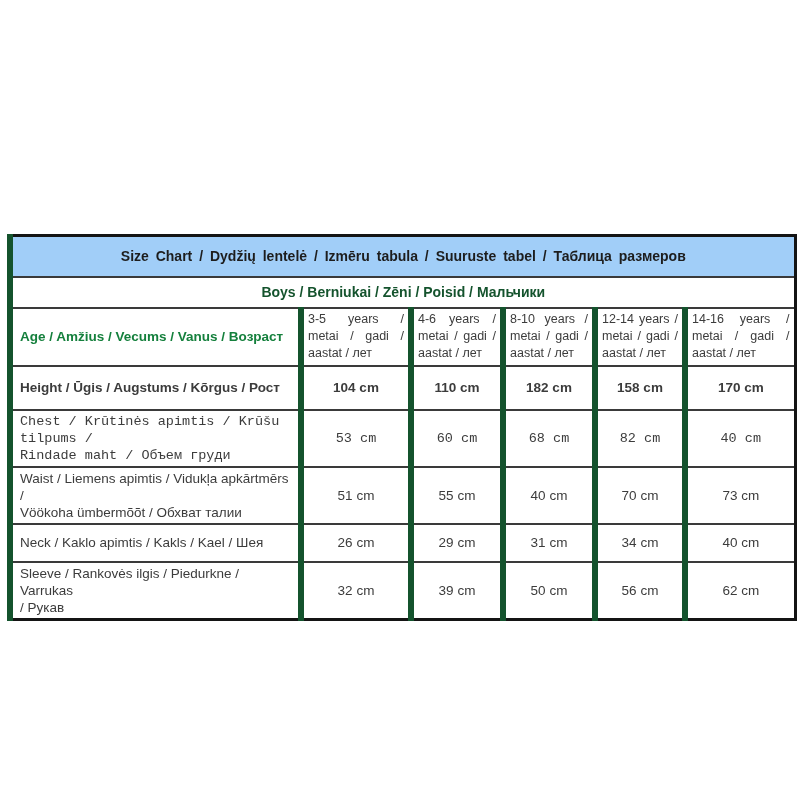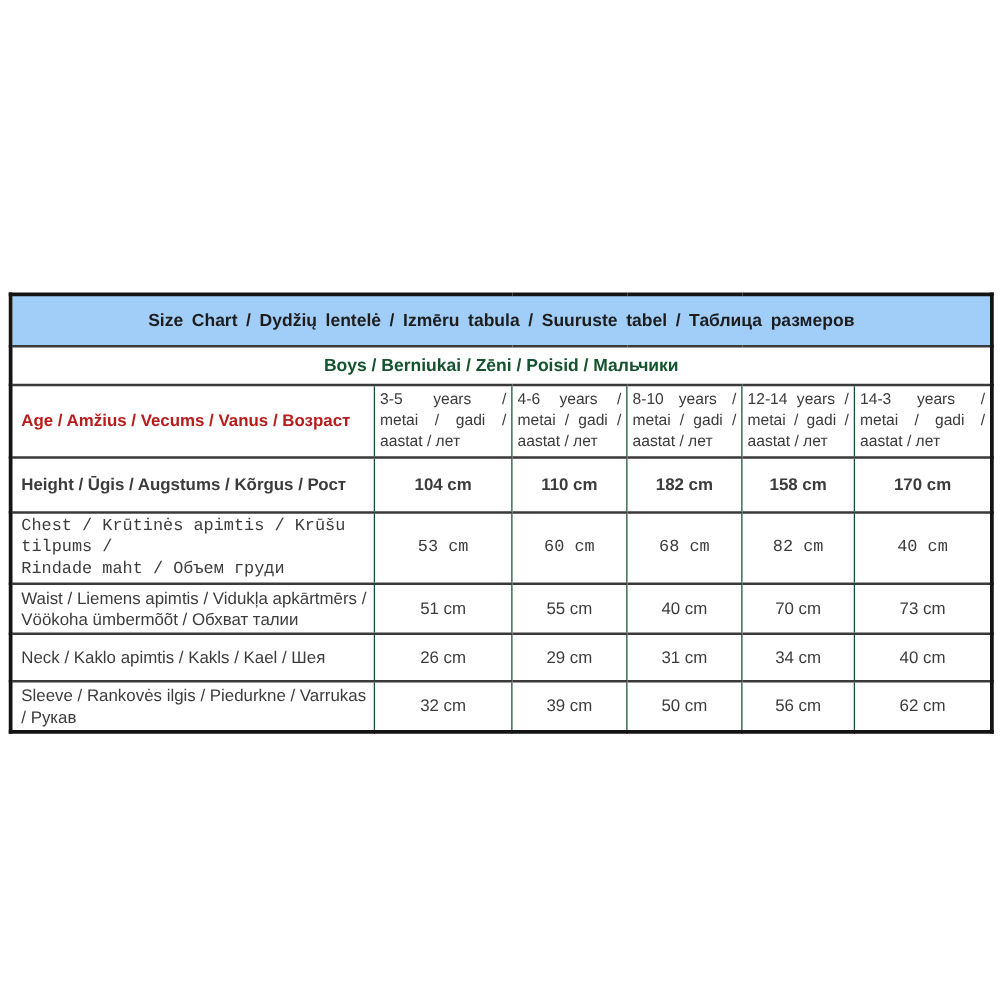--- a/index.html
+++ b/index.html
@@ -17,21 +17,21 @@
   table.size-chart {
     position: absolute;
     left: 7px; top: 234px;
     width: 785px;
     border-collapse: collapse;
     table-layout: fixed;
     border: 3px solid #141414;
     color: #3c3c3c;
   }
   table.size-chart td {
-    border-left: 1px solid #14532d;
+    border-left: 6px solid #14532d;
     border-top: 2px solid #3a3a3a;
     vertical-align: middle;
     overflow: hidden;
   }
   tr.r-title  { height: 41px; }
   tr.r-sub    { height: 31px; }
   tr.r-head   { height: 58px; }
   tr.r1       { height: 44px; font-weight: bold; }
   tr.r2       { height: 39px; font-family: Liberation Mono, monospace; }
   tr.r3       { height: 38px; padding-left: 33px; }
@@ -47,21 +47,21 @@
   td.subtitle {
     text-align: center;
     font-weight: bold;
     font-size: 14px;
     color: #14532d;
     background: #ffffff;
   }
   td.agelabel {
     font-weight: bold;
     font-size: 13.5px;
-    color: #b91c1c;
+    color: #15803d;
     text-align: left;
     padding: 2px 4px 2px 7px;
   }
   td.agecell {
     font-size: 12.5px;
     padding: 2px 4px;
     line-height: 17px;
   }
   td.agecell .jline {
     text-align: justify;
@@ -118,21 +118,21 @@
           <div class="jline">8-10 years /</div>
           <div class="jline">metai / gadi /</div>
           <div class="lline">aastat / лет</div>
         </td>
         <td class="agecell">
           <div class="jline">12-14 years /</div>
           <div class="jline">metai / gadi /</div>
           <div class="lline">aastat / лет</div>
         </td>
         <td class="agecell">
-          <div class="jline">14-3 years /</div>
+          <div class="jline">14-16 years /</div>
           <div class="jline">metai / gadi /</div>
           <div class="lline">aastat / лет</div>
         </td>
       </tr>
       <tr class="r1">
         <td class="rowlabel">Height / Ūgis / Augstums / Kõrgus / Рост</td>
         <td class="value">104 cm</td>
         <td class="value">110 cm</td>
         <td class="value">182 cm</td>
         <td class="value">158 cm</td>

